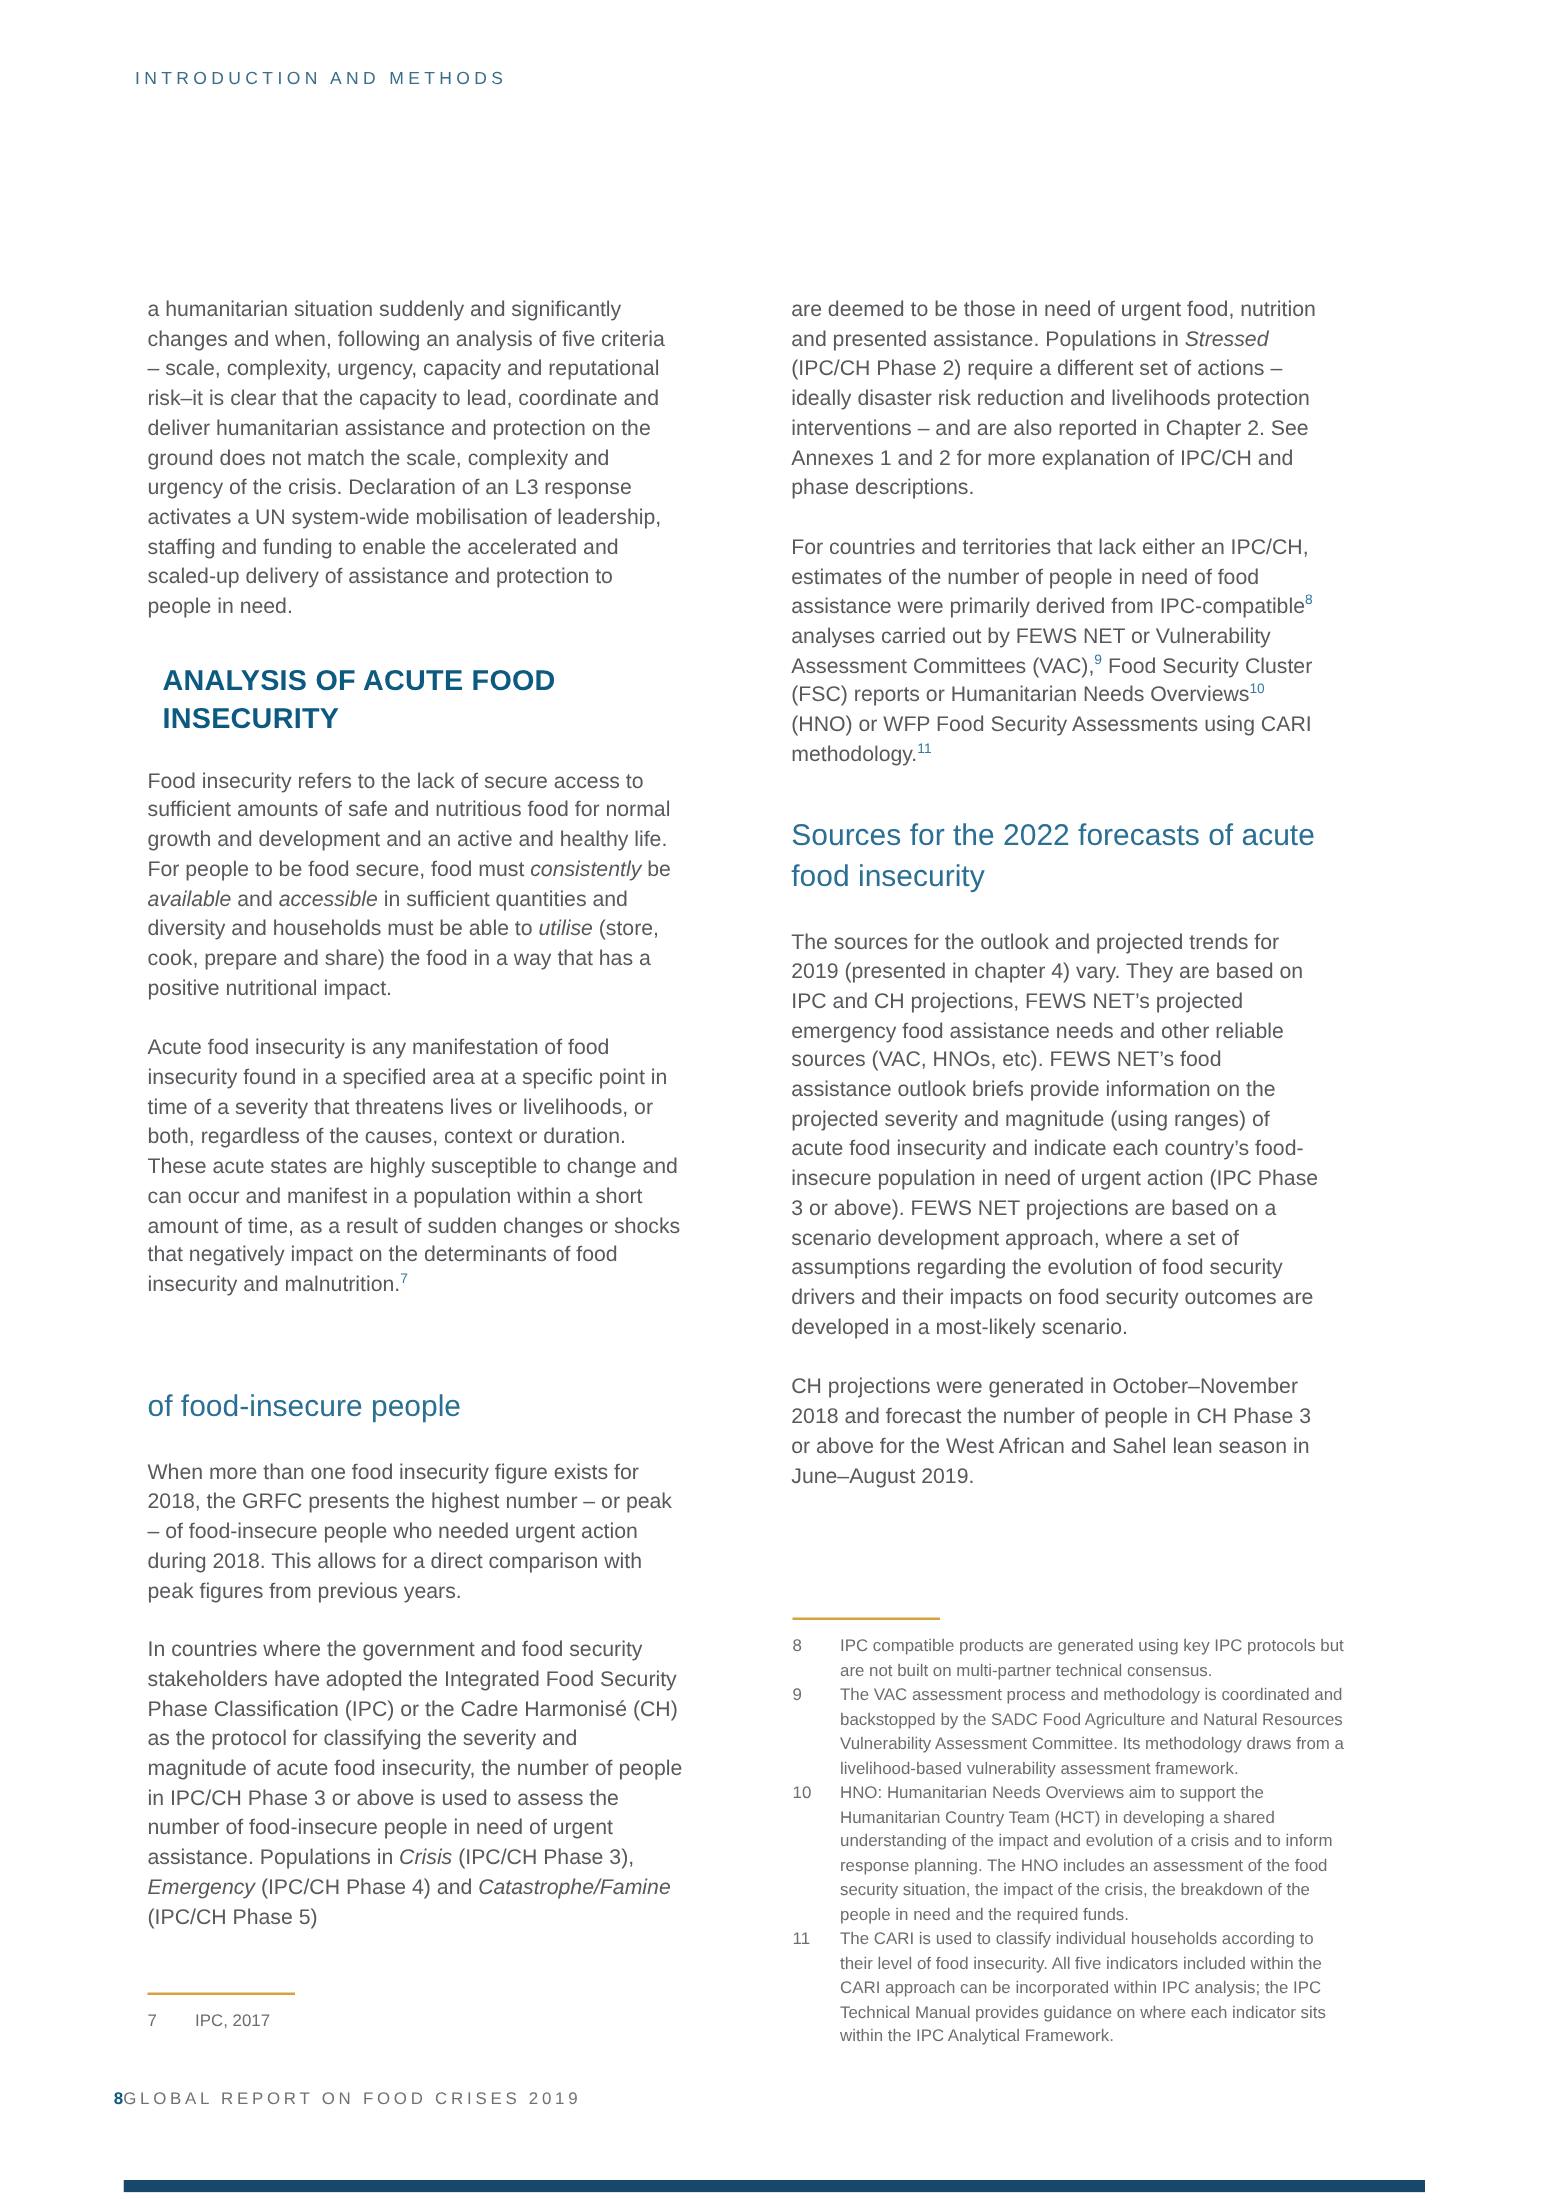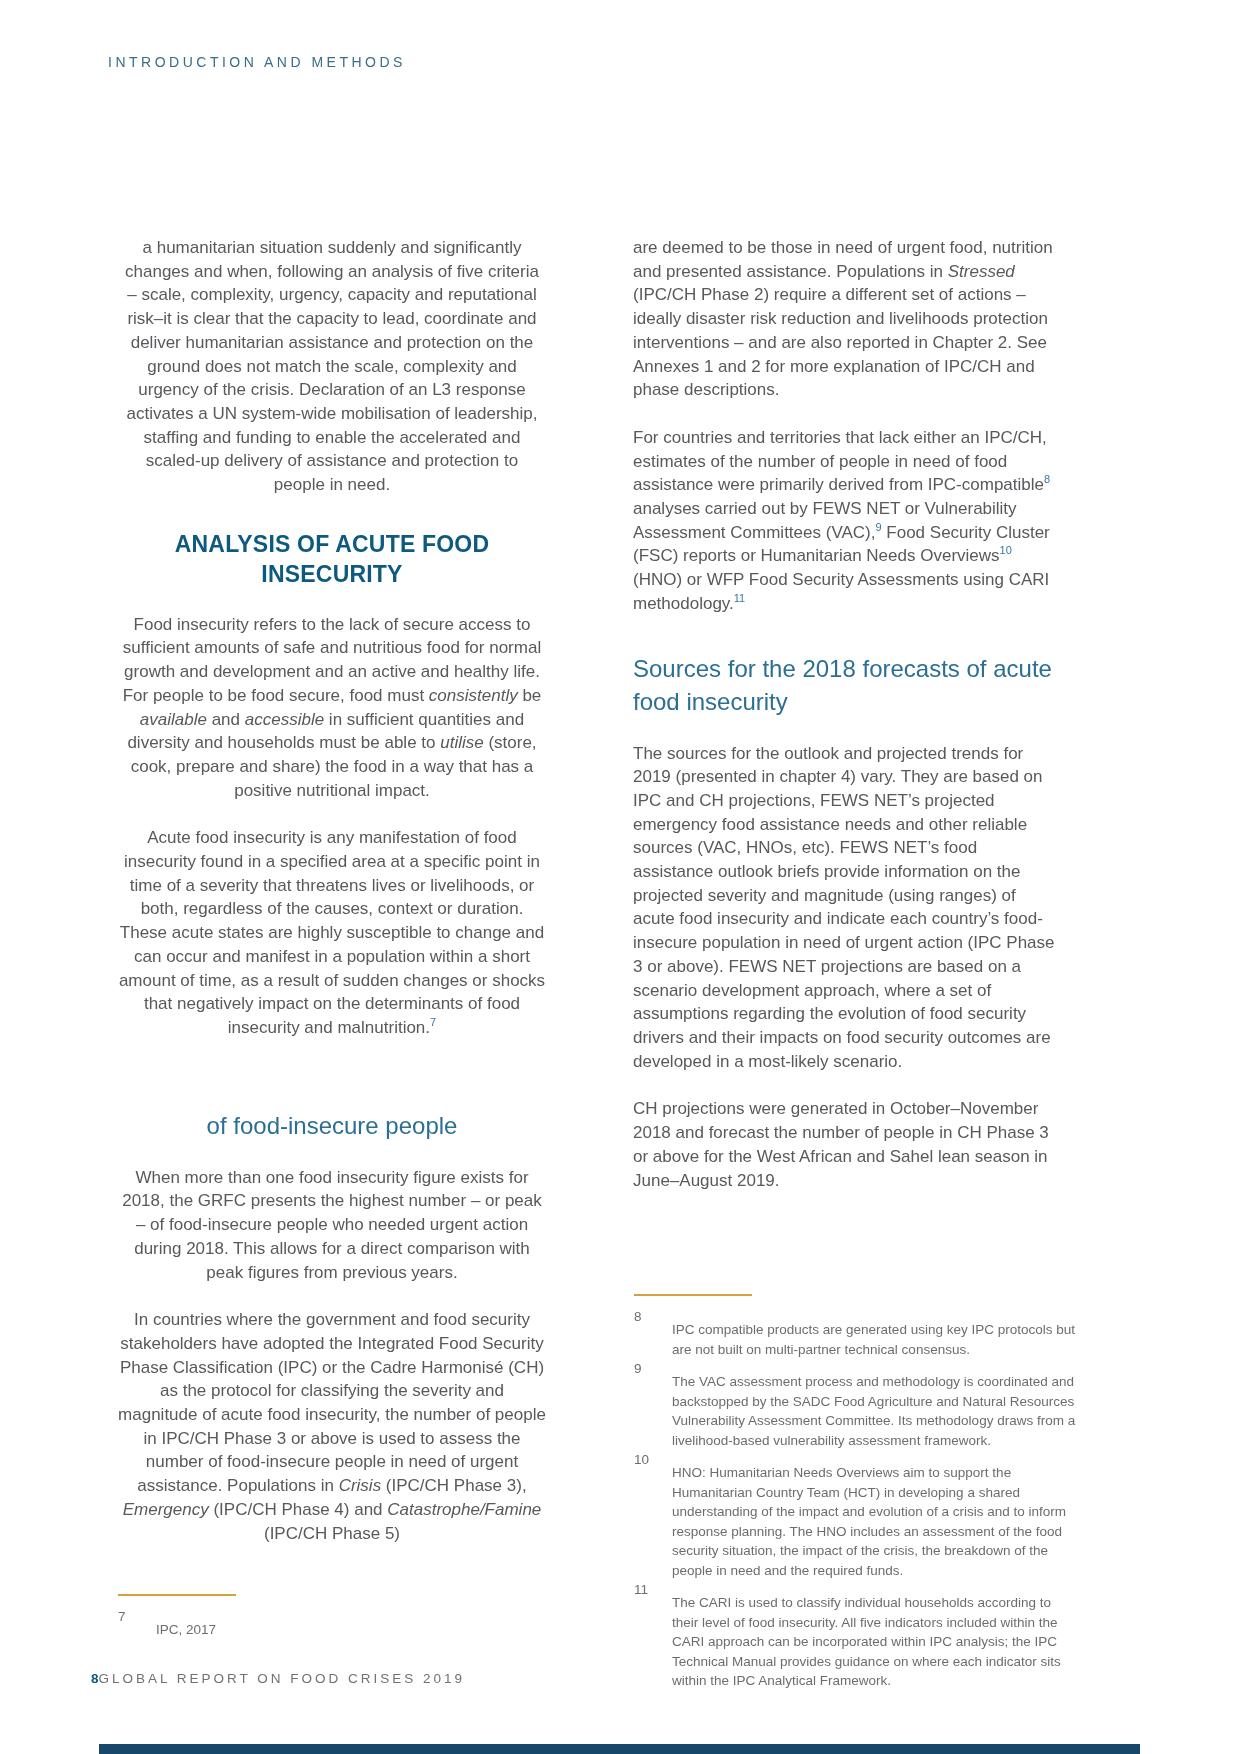--- a/index.html
+++ b/index.html
@@ -11,21 +11,21 @@
   }
   .kicker{
     position:absolute;left:108px;top:54px;
     font-size:14px;letter-spacing:3.5px;color:#3a6d88;font-weight:400;
   }
   .col{
     position:absolute;top:236px;width:428px;
     color:#57595c;font-size:17px;line-height:23.7px;
     text-rendering:optimizeLegibility;
   }
-  .col-left{left:118px;text-align:center;}
+  .col-left{left:118px;}
   .col-right{left:633px;}
   .col p{margin:24px 0 0;}
   .col p:first-child{margin-top:0;}
   .col h2{
     margin:32px 12px 10px;font-size:23px;line-height:30px;
     color:#0d5a80;font-weight:700;letter-spacing:0.2px;
   }
   .col h3{
     margin:36px 0 16px;font-size:24px;line-height:33px;
     color:#2b6f94;font-weight:400;
@@ -33,21 +33,21 @@
   .col em{font-style:italic;}
   .col sup{
     color:#3379a1;font-size:11px;line-height:0;vertical-align:super;
   }
   .footnotes{position:absolute;font-size:13.5px;line-height:19.5px;color:#6b6d70;}
   .fn-left{left:118px;top:1594px;width:428px;}
   .fn-right{left:634px;top:1294px;width:442px;}
   .fn-rule{width:118px;border-top:2px solid #d5a33e;margin-bottom:11px;}
   .fn-item{display:flex;}
   .fn-num{flex:0 0 38px;}
-  .fn-text{flex:1;margin-top:13px;}
+  .fn-text{flex:1;}
   .footer{position:absolute;left:91px;top:1671px;font-size:13.5px;white-space:nowrap;}
   .footer .pagenum{color:#0d5a80;font-weight:700;}
   .footer .booktitle{color:#6f7174;letter-spacing:3px;text-align:right;}
   .bottom-bar{position:absolute;left:99px;top:1744px;width:1041px;height:10px;background:#17486b;}
 </style>
 </head>
 <body>
 
 <div class="page">
 
@@ -59,21 +59,21 @@
       <p><span>Food insecurity refers to the lack of secure access to sufficient amounts of safe and nutritious food for normal growth and development and an active and healthy life. For people to be food secure, food must </span><em>consistently</em><span> be </span><em>available</em><span> and </span><em>accessible</em><span> in sufficient quantities and diversity and households must be able to </span><em>utilise</em><span> (store, cook, prepare and share) the food in a way that has a positive nutritional impact.</span></p>
       <p><span>Acute food insecurity is any manifestation of food insecurity found in a specified area at a specific point in time of a severity that threatens lives or livelihoods, or both, regardless of the causes, context or duration. These acute states are highly susceptible to change and can occur and manifest in a population within a short amount of time, as a result of sudden changes or shocks that negatively impact on the determinants of food insecurity and malnutrition.</span><sup>7</sup></p>
       <h3><br><span>of food-insecure people</span></h3>
       <p><span>When more than one food insecurity figure exists for 2018, the GRFC presents the highest number – or peak – of food-insecure people who needed urgent action during 2018. This allows for a direct comparison with peak figures from previous years.</span></p>
       <p><span>In countries where the government and food security stakeholders have adopted the Integrated Food Security Phase Classification (IPC) or the Cadre Harmonisé (CH) as the protocol for classifying the severity and magnitude of acute food insecurity, the number of people in IPC/CH Phase 3 or above is used to assess the number of food-insecure people in need of urgent assistance. Populations in </span><em>Crisis</em><span> (IPC/CH Phase 3), </span><em>Emergency</em><span> (IPC/CH Phase 4) and </span><em>Catastrophe/Famine</em><span> (IPC/CH Phase 5)</span></p>
     </div>
 
   <div class="col col-right">
       <p><span>are deemed to be those in need of urgent food, nutrition and presented assistance. Populations in </span><em>Stressed</em><span> (IPC/CH Phase 2) require a different set of actions –ideally disaster risk reduction and livelihoods protection interventions – and are also reported in Chapter 2. See Annexes 1 and 2 for more explanation of IPC/CH and phase descriptions.</span></p>
       <p><span>For countries and territories that lack either an IPC/CH, estimates of the number of people in need of food assistance were primarily derived from IPC-compatible</span><sup>8</sup><span> analyses carried out by FEWS NET or Vulnerability Assessment Committees (VAC),</span><sup>9</sup><span> Food Security Cluster (FSC) reports or Humanitarian Needs Overviews</span><sup>10</sup><span> (HNO) or WFP Food Security Assessments using CARI methodology.</span><sup>11</sup></p>
-      <h3><span>Sources for the 2018 forecasts of acute</span><br><span>food insecurity</span></h3>
+      <h3><span>Sources for the 2022 forecasts of acute</span><br><span>food insecurity</span></h3>
       <p><span>The sources for the outlook and projected trends for 2019 (presented in chapter 4) vary. They are based on IPC and CH projections, FEWS NET’s projected emergency food assistance needs and other reliable sources (VAC, HNOs, etc). FEWS NET’s food assistance outlook briefs provide information on the projected severity and magnitude (using ranges) of acute food insecurity and indicate each country’s food-insecure population in need of urgent action (IPC Phase 3 or above). FEWS NET projections are based on a scenario development approach, where a set of assumptions regarding the evolution of food security drivers and their impacts on food security outcomes are developed in a most-likely scenario.</span></p>
       <p><span>CH projections were generated in October–November 2018 and forecast the number of people in CH Phase 3 or above for the West African and Sahel lean season in June–August 2019.</span></p>
     </div>
 
   <div class="footnotes fn-left">
     <div class="fn-rule"></div>
     <div class="fn-list">
         <div class="fn-item">
           <span class="fn-num">7</span>
           <span class="fn-text">IPC, 2017</span>

